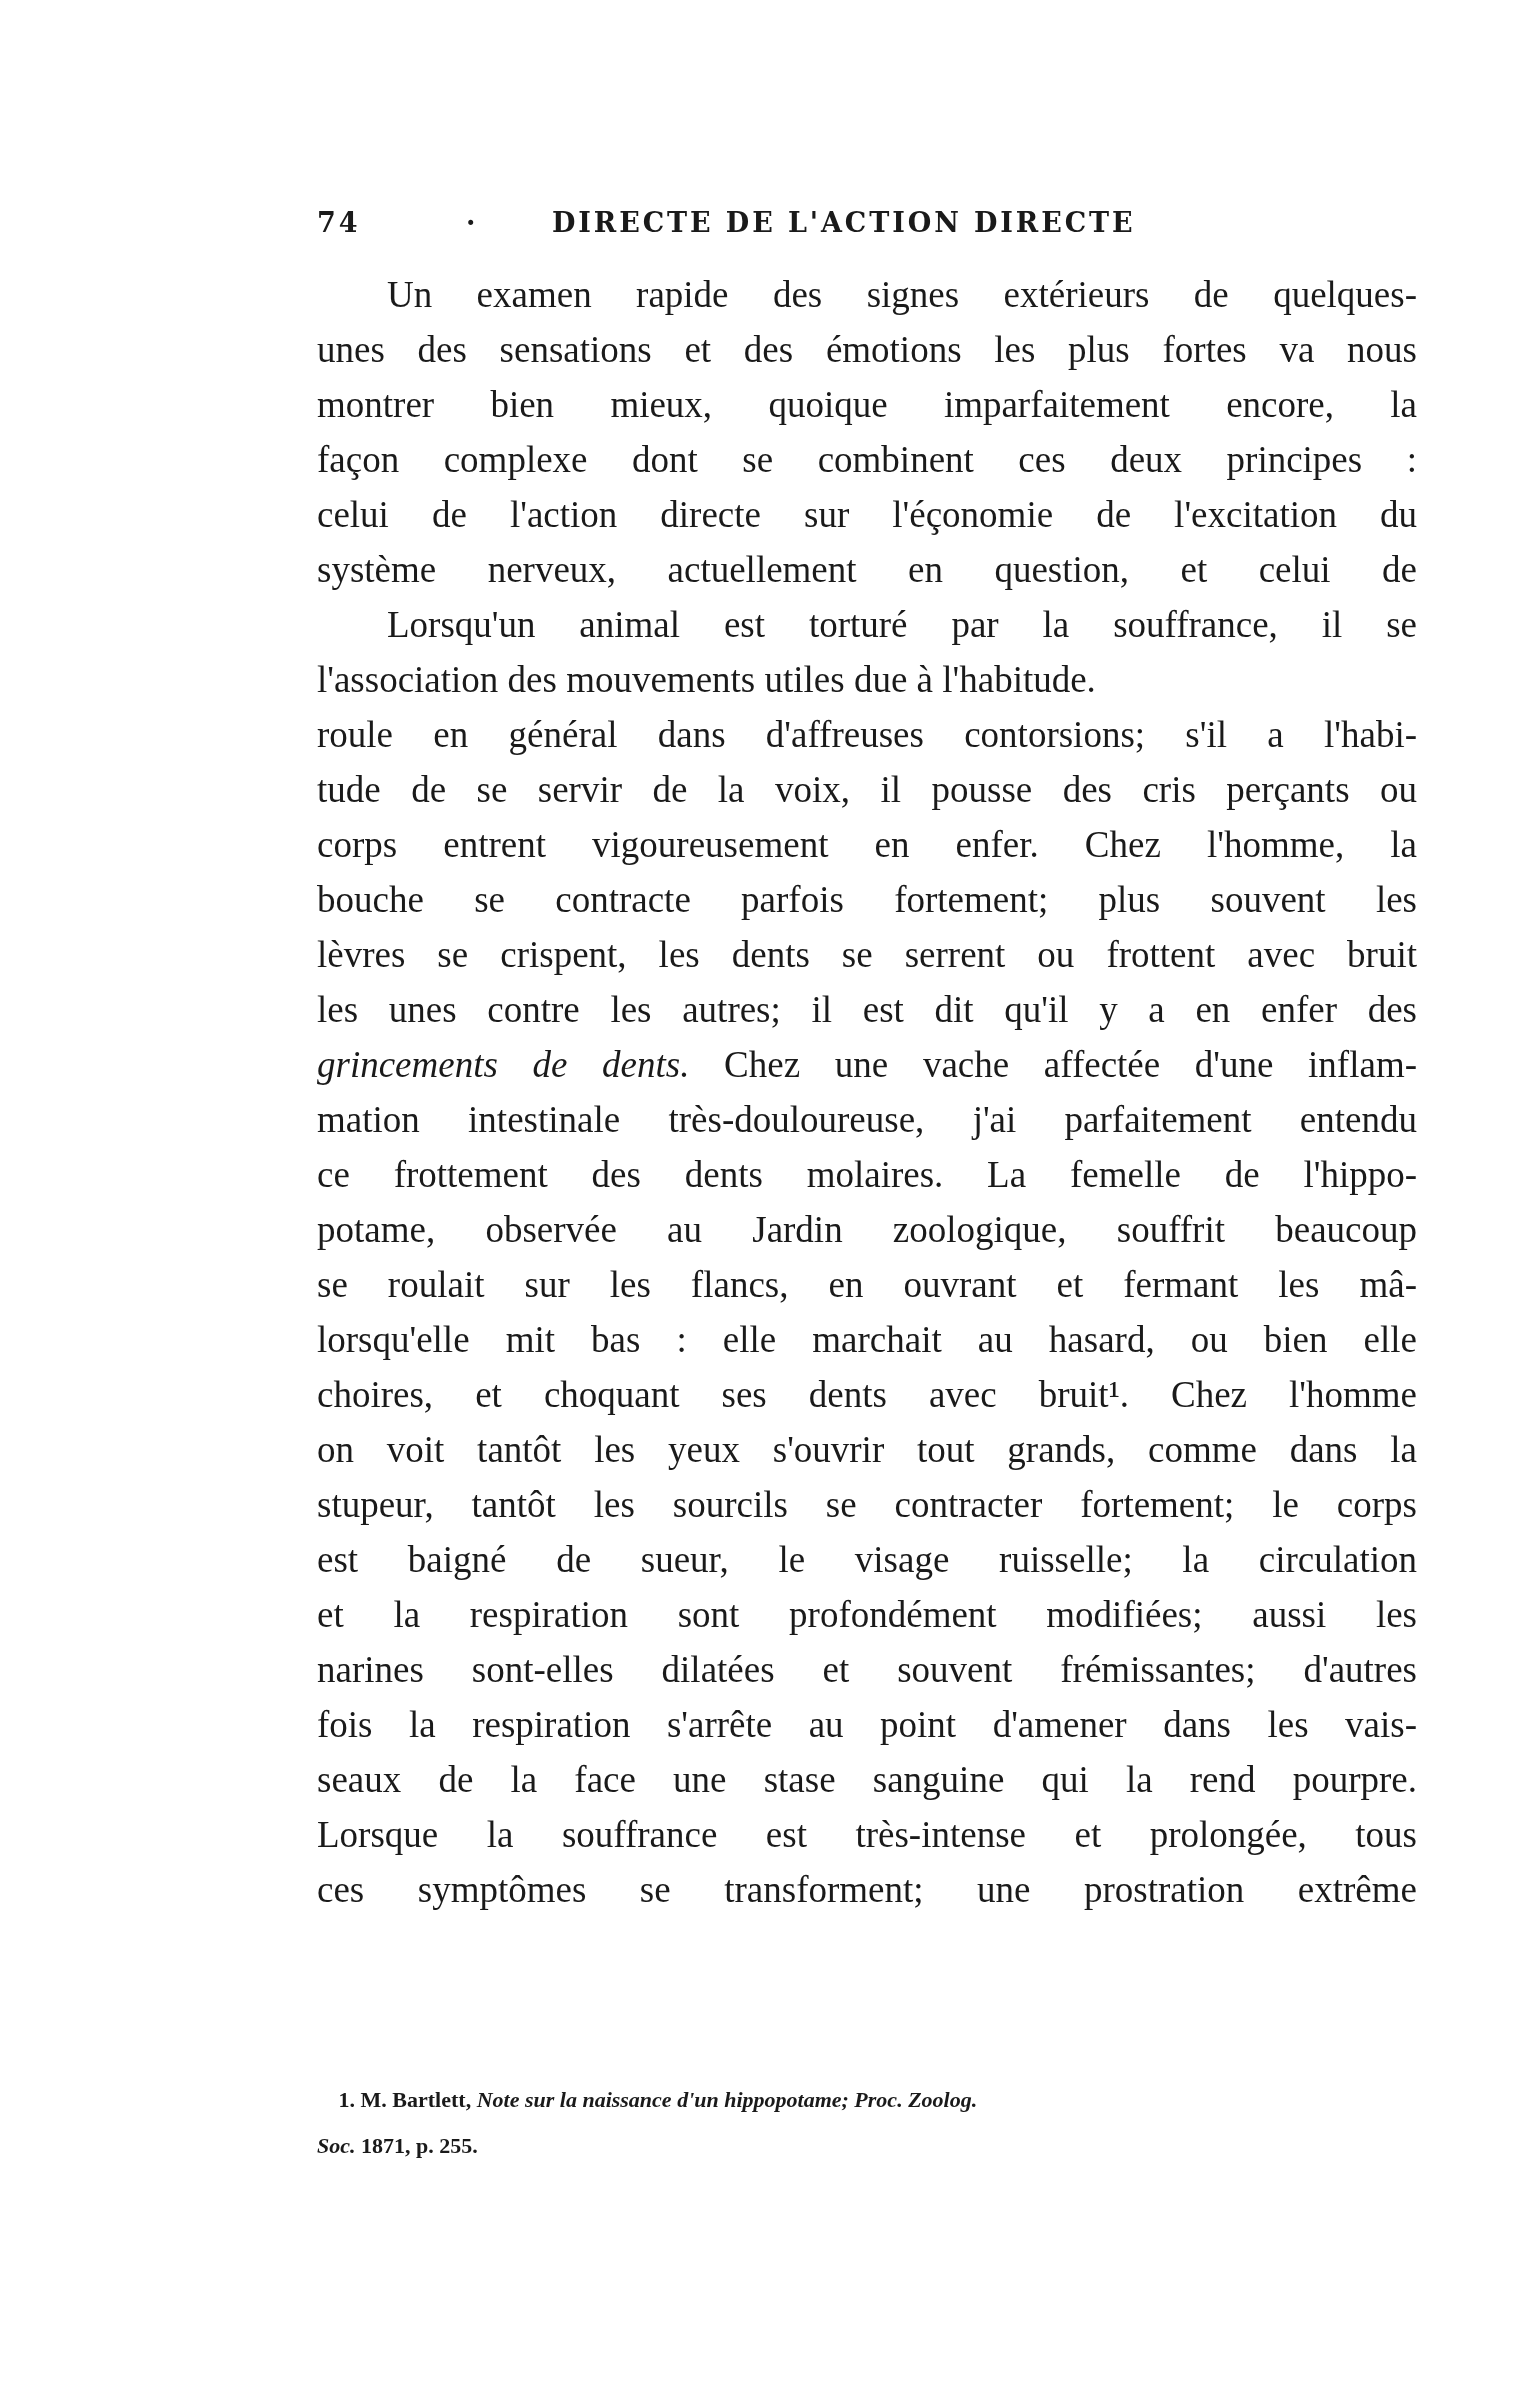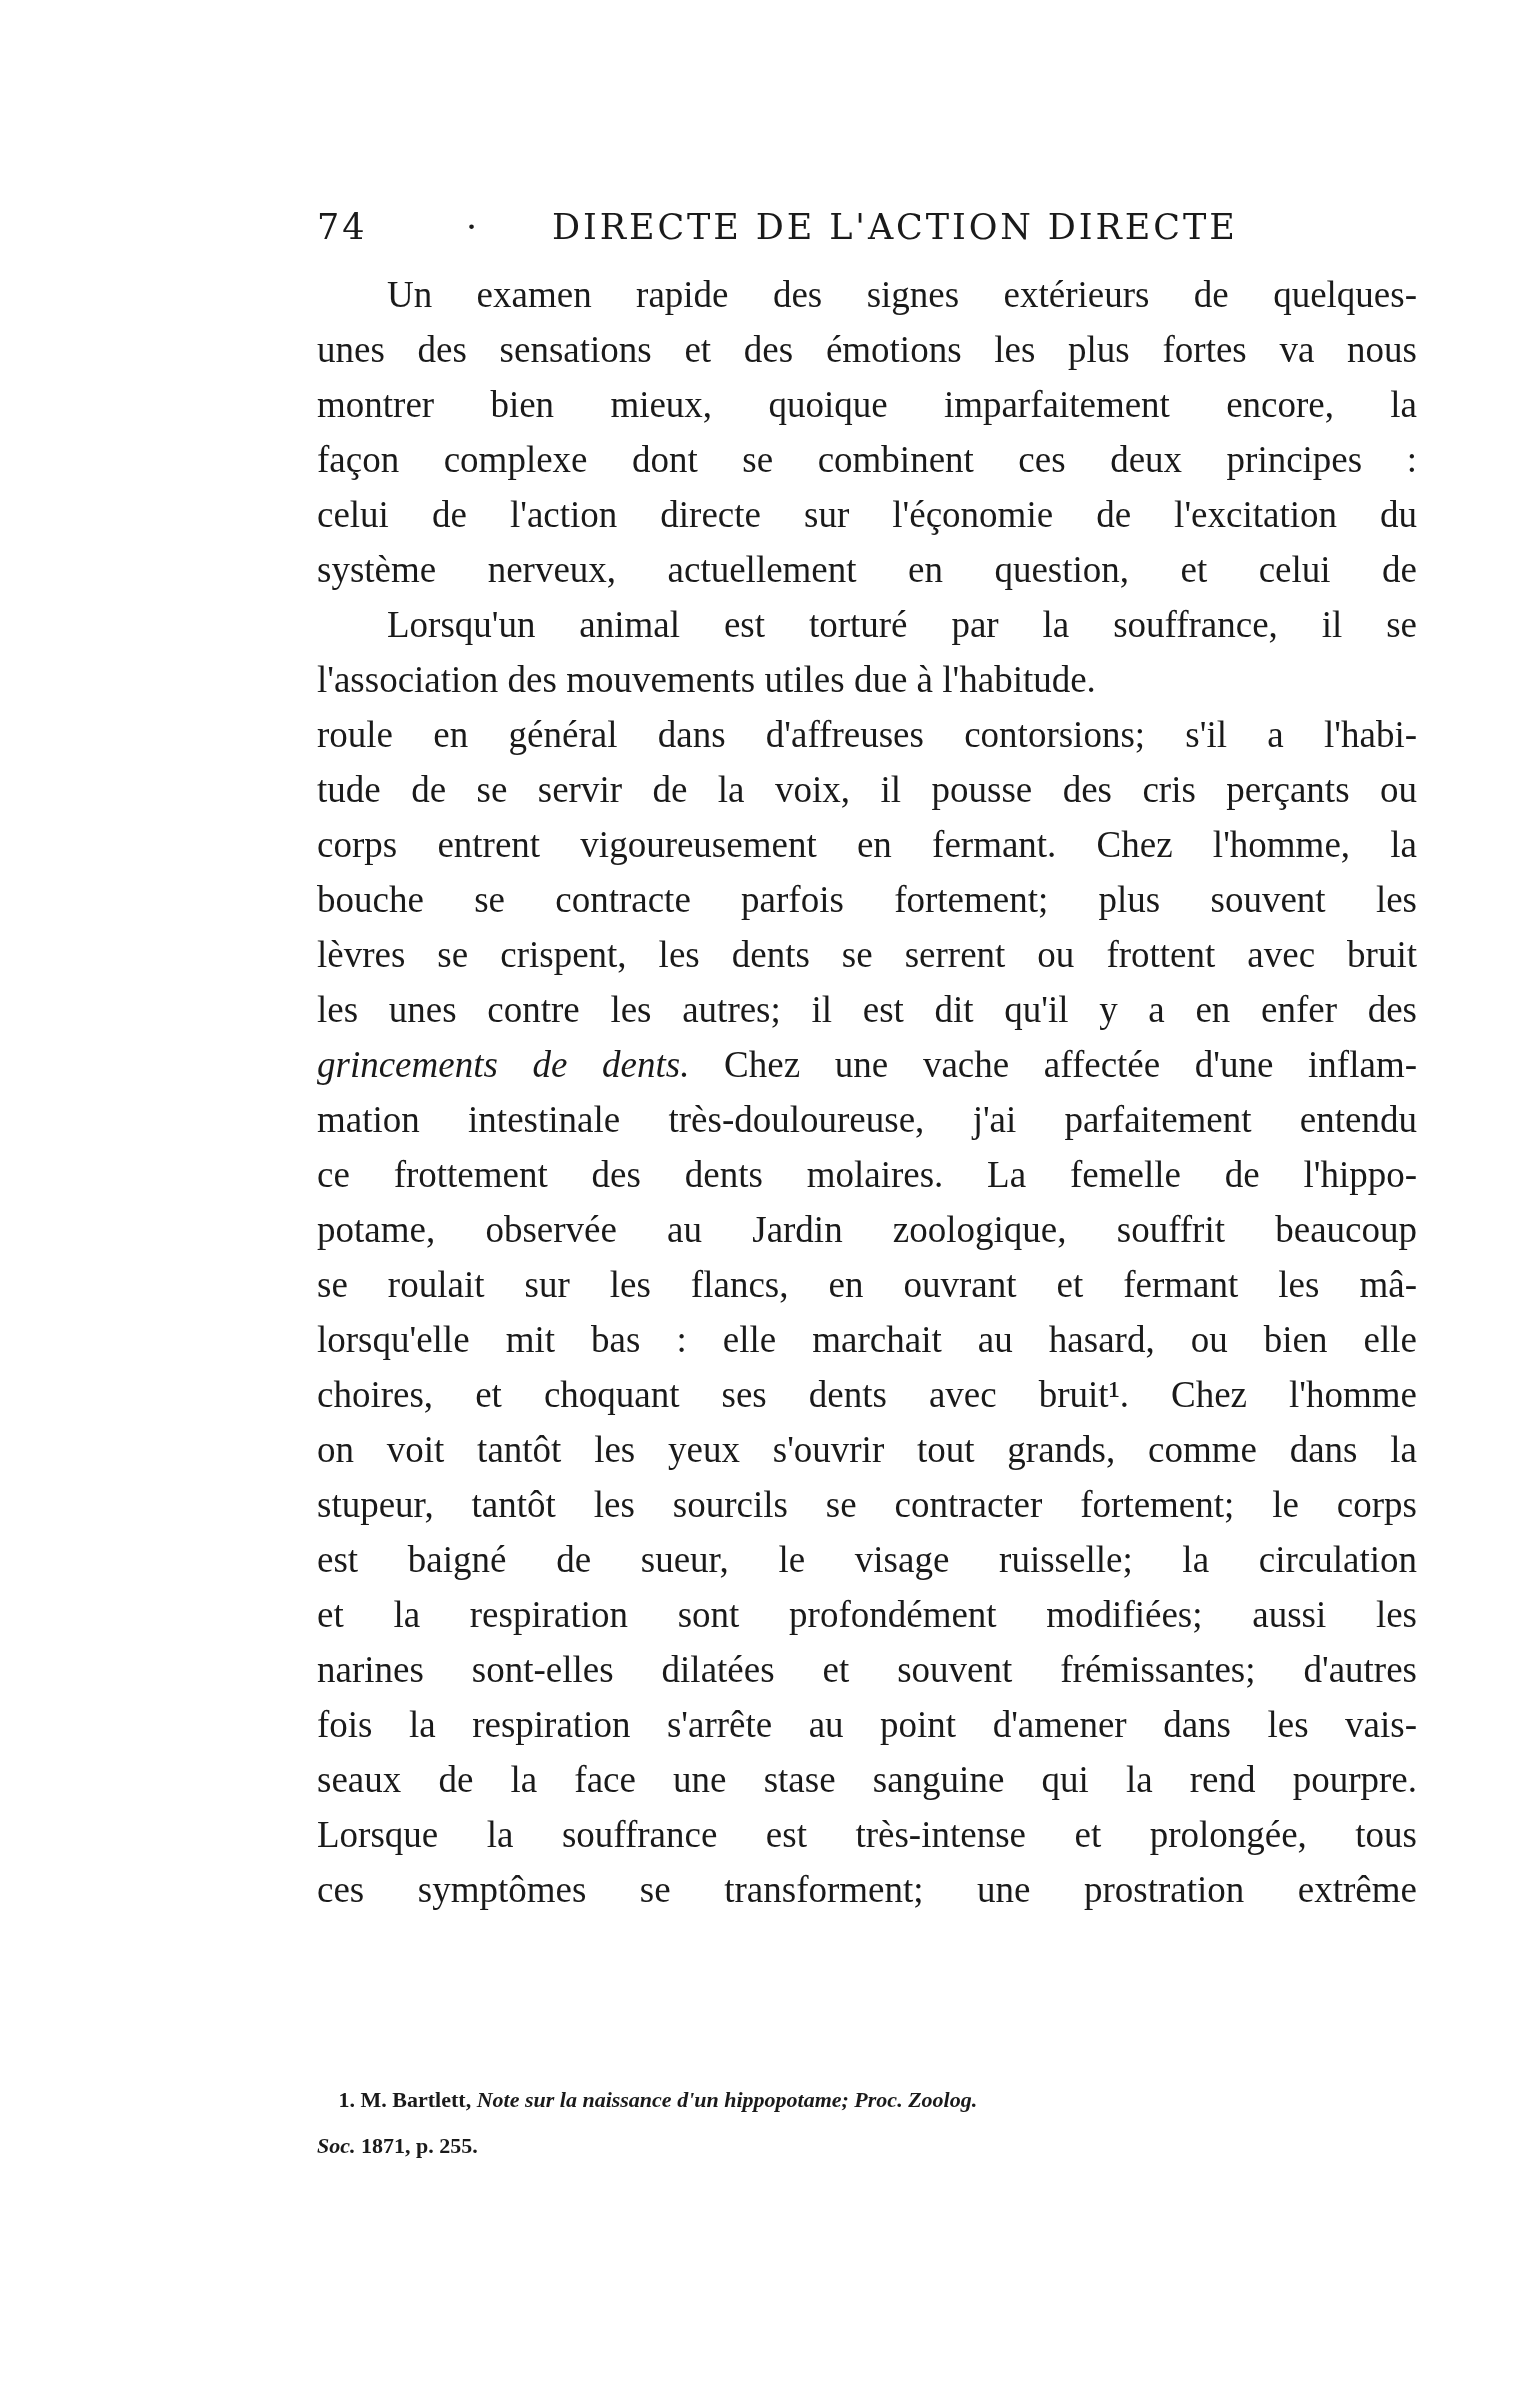--- a/index.html
+++ b/index.html
@@ -1,19 +1,19 @@
 <!DOCTYPE html>
 <html style="font-size:7.7px"><head>
 <meta charset="utf-8">
 <style>
   html, body { margin: 0; padding: 0; background: #ffffff; }
   body { width: 1529px; height: 2559px; position: relative; overflow: hidden;
          font-family: "DejaVu Serif", "Liberation Serif", serif; color: #1a1a1a; }
   .page-header { position: absolute; top: 207px; left: 317px; width: 1100px; height: 38px;
-                 font-size: 35px; letter-spacing: 2.9px; }
+                 font-size: 27px; letter-spacing: 2.9px; font-weight: bold; }
   .page-number { position: absolute; left: 0; top: 0; }
   .running-title { position: absolute; left: 235px; top: 0; }
   .header-dot { position: absolute; left: 149px; top: 0; }
   .body-text { position: absolute; top: 267px; left: 317px; width: 1100px;
                font-size: 37px; line-height: 55px; text-align: justify;
                font-family: Liberation Serif, serif; }
   .line { display: block; text-align: justify; text-align-last: justify; white-space: nowrap; }
   .line.last { text-align-last: left; }
   .line.indent { padding-left: 70px; }
   em { font-style: italic; }
@@ -35,21 +35,21 @@
   <span class="line indent">Un examen rapide des signes extérieurs de quelques-</span>
   <span class="line">unes des sensations et des émotions les plus fortes va nous</span>
   <span class="line">montrer bien mieux, quoique imparfaitement encore, la</span>
   <span class="line">façon complexe dont se combinent ces deux principes :</span>
   <span class="line">celui de l'action directe sur l'éçonomie de l'excitation du</span>
   <span class="line">système nerveux, actuellement en question, et celui de</span>
   <span class="line indent">Lorsqu'un animal est torturé par la souffrance, il se</span>
   <span class="line last">l'association des mouvements utiles due à l'habitude.</span>
   <span class="line">roule en général dans d'affreuses contorsions; s'il a l'habi-</span>
   <span class="line">tude de se servir de la voix, il pousse des cris perçants ou</span>
-  <span class="line">corps entrent vigoureusement en fermant. Chez l'homme, la</span>
+  <span class="line">corps entrent vigoureusement en enfer. Chez l'homme, la</span>
   <span class="line">bouche se contracte parfois fortement; plus souvent les</span>
   <span class="line">lèvres se crispent, les dents se serrent ou frottent avec bruit</span>
   <span class="line">les unes contre les autres; il est dit qu'il y a en enfer des</span>
   <span class="line"><em>grincements de dents.</em><span> Chez une vache affectée d'une inflam-</span></span>
   <span class="line">mation intestinale très-douloureuse, j'ai parfaitement entendu</span>
   <span class="line">ce frottement des dents molaires. La femelle de l'hippo-</span>
   <span class="line">potame, observée au Jardin zoologique, souffrit beaucoup</span>
   <span class="line">se roulait sur les flancs, en ouvrant et fermant les mâ-</span>
   <span class="line">lorsqu'elle mit bas : elle marchait au hasard, ou bien elle</span>
   <span class="line">choires, et choquant ses dents avec bruit¹. Chez l'homme</span>

